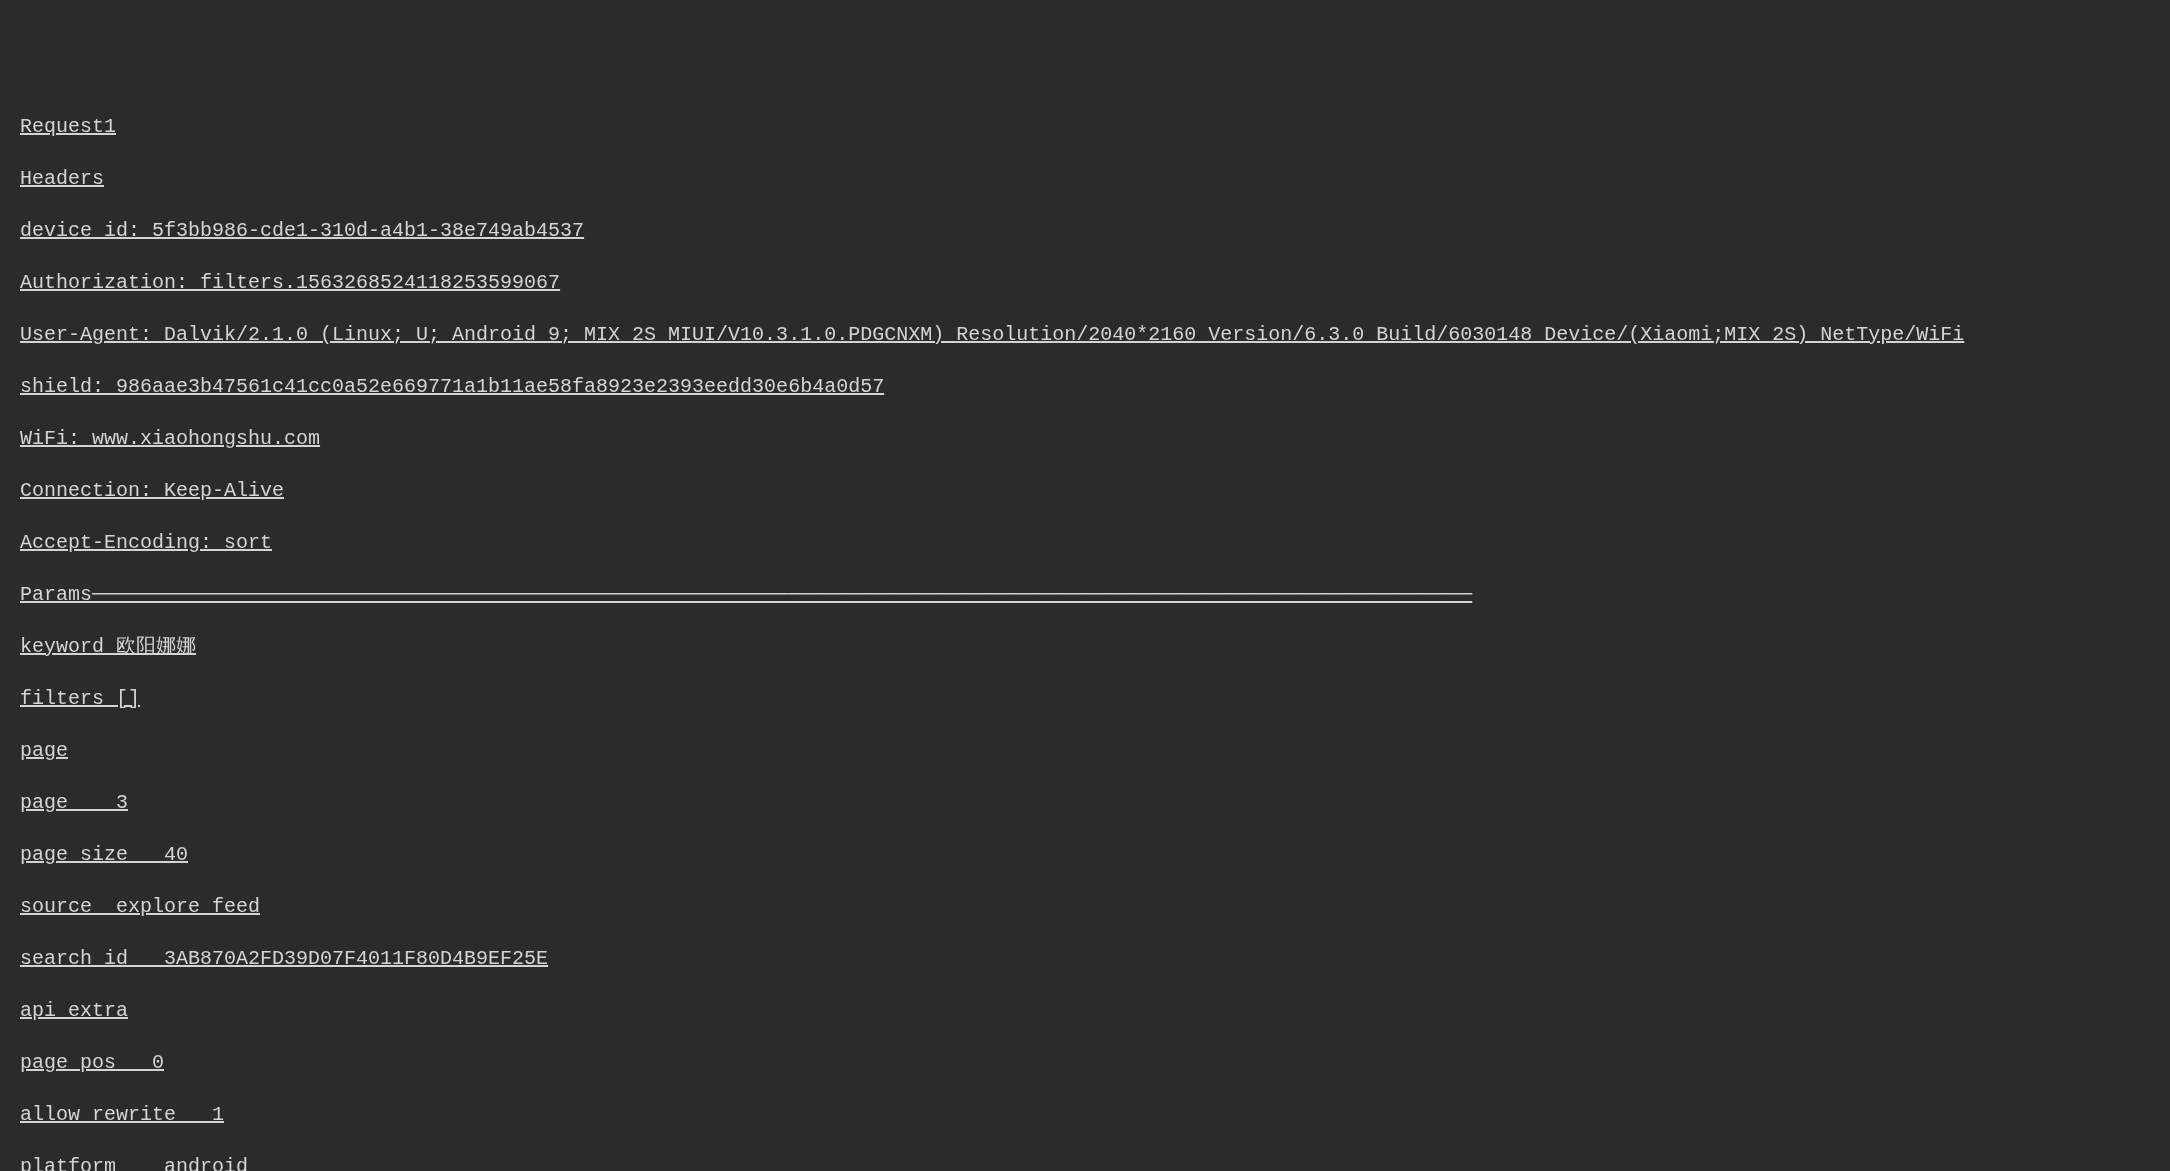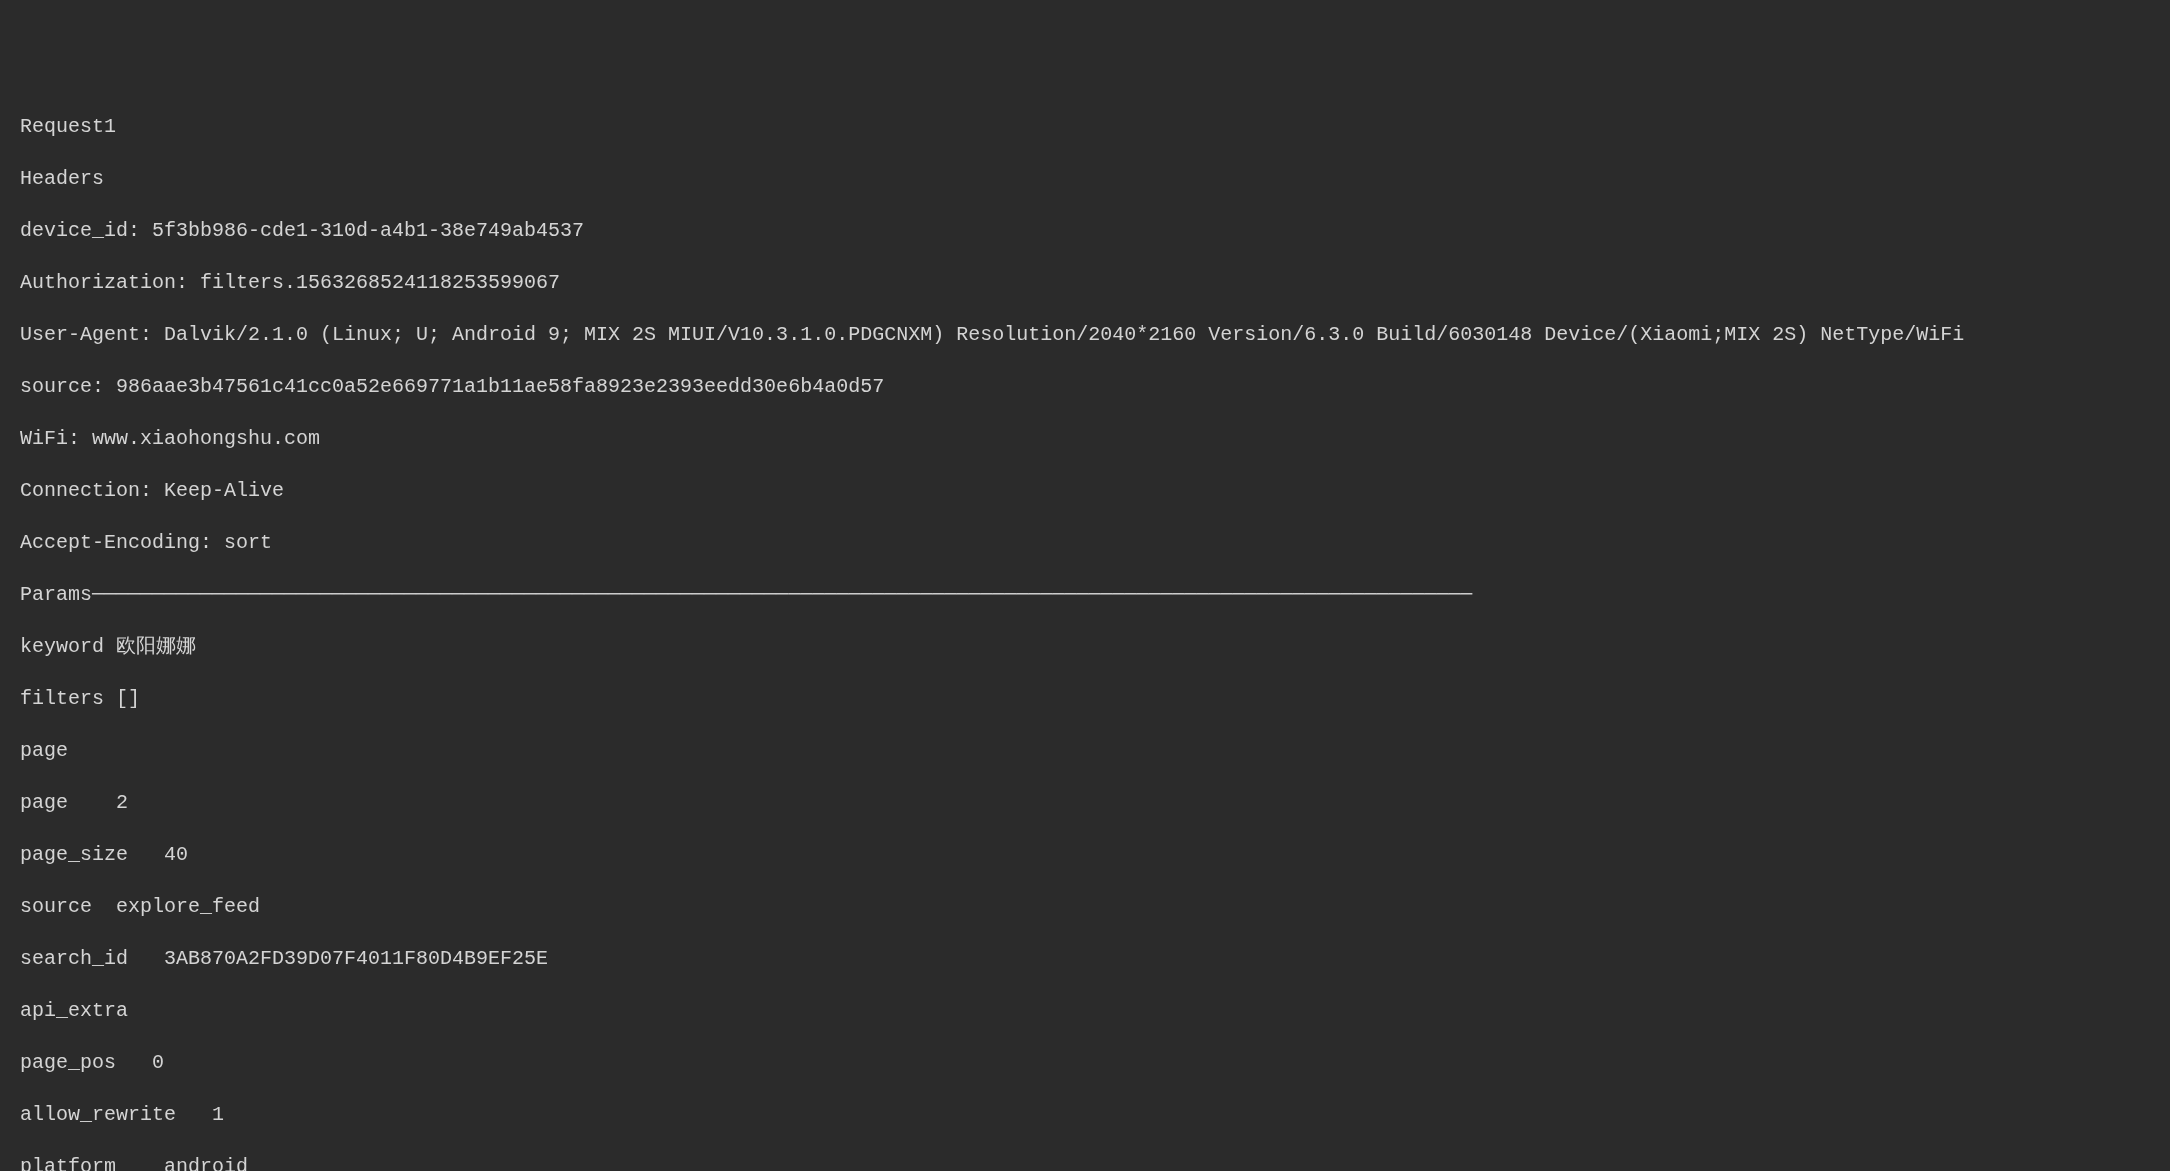--- a/index.html
+++ b/index.html
@@ -11,41 +11,42 @@
       background-color: #2b2b2b;
       color: #d4d4d4;
       font-family: Consolas, "Courier New", monospace;
       font-size: 20px;
       line-height: 1.3;
       padding: 10px 20px;
       white-space: pre;
     }
     .line {
       display: block;
+      text-decoration: underline;
     }
   </style>
 </head>
 <body>
 
 
 
 <span class="line">Request1</span>
 <span class="line">Headers</span>
 <span class="line">device_id: 5f3bb986-cde1-310d-a4b1-38e749ab4537</span>
 <span class="line">Authorization: filters.1563268524118253599067</span>
 <span class="line">User-Agent: Dalvik/2.1.0 (Linux; U; Android 9; MIX 2S MIUI/V10.3.1.0.PDGCNXM) Resolution/2040*2160 Version/6.3.0 Build/6030148 Device/(Xiaomi;MIX 2S) NetType/WiFi</span>
-<span class="line">source: 986aae3b47561c41cc0a52e669771a1b11ae58fa8923e2393eedd30e6b4a0d57</span>
+<span class="line">shield: 986aae3b47561c41cc0a52e669771a1b11ae58fa8923e2393eedd30e6b4a0d57</span>
 <span class="line">WiFi: www.xiaohongshu.com</span>
 <span class="line">Connection: Keep-Alive</span>
 <span class="line">Accept-Encoding: sort</span>
 <span class="line">Params───────────────────────────────────────────────────────────────────────────────────────────────────────────────────</span>
 <span class="line">keyword 欧阳娜娜</span>
 <span class="line">filters []</span>
 <span class="line">page</span>
-<span class="line">page    2</span>
+<span class="line">page    3</span>
 <span class="line">page_size   40</span>
 <span class="line">source  explore_feed</span>
 <span class="line">search_id   3AB870A2FD39D07F4011F80D4B9EF25E</span>
 <span class="line">api_extra</span>
 <span class="line">page_pos   0</span>
 <span class="line">allow_rewrite   1</span>
 <span class="line">platform    android</span>
 
 
 

